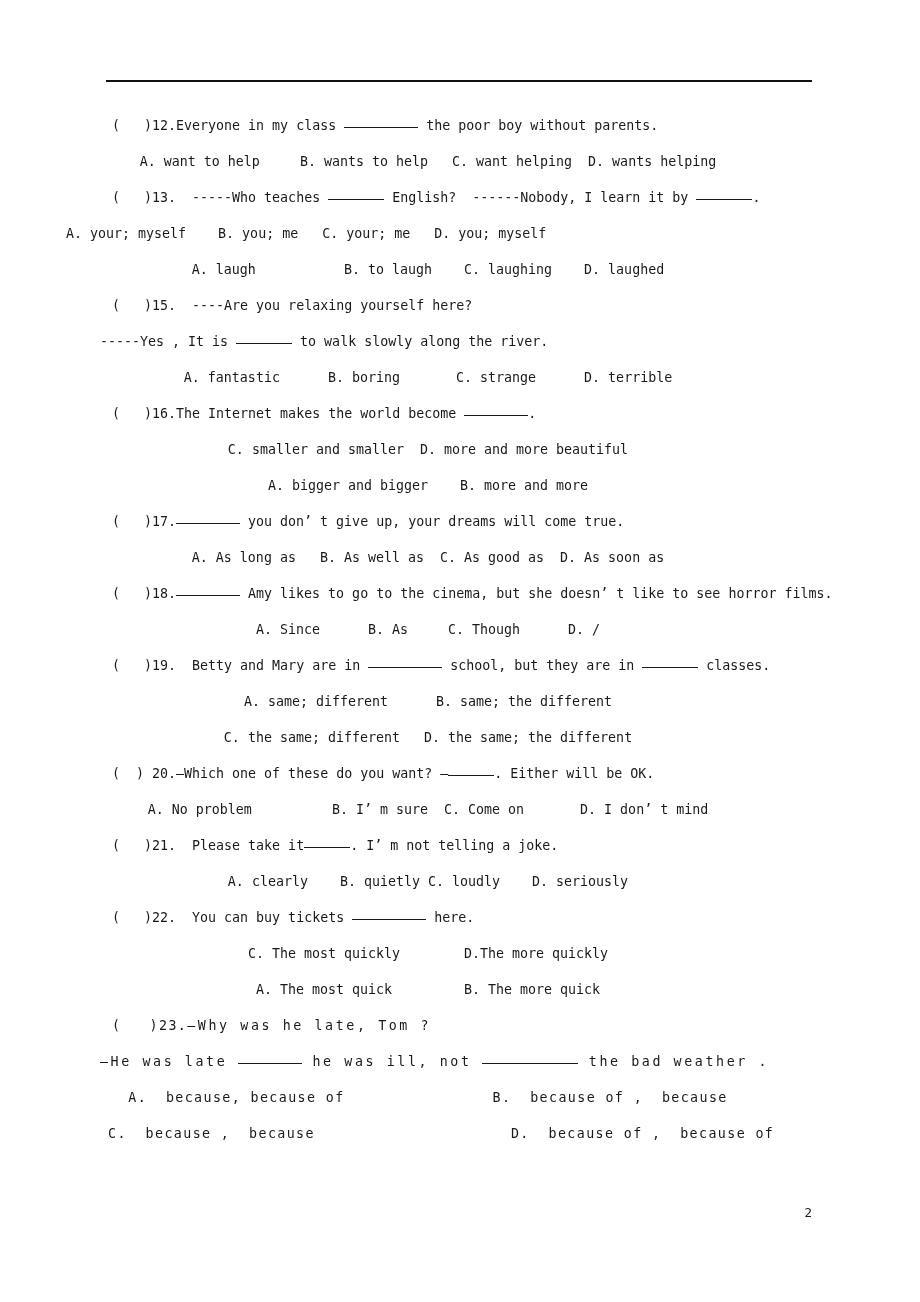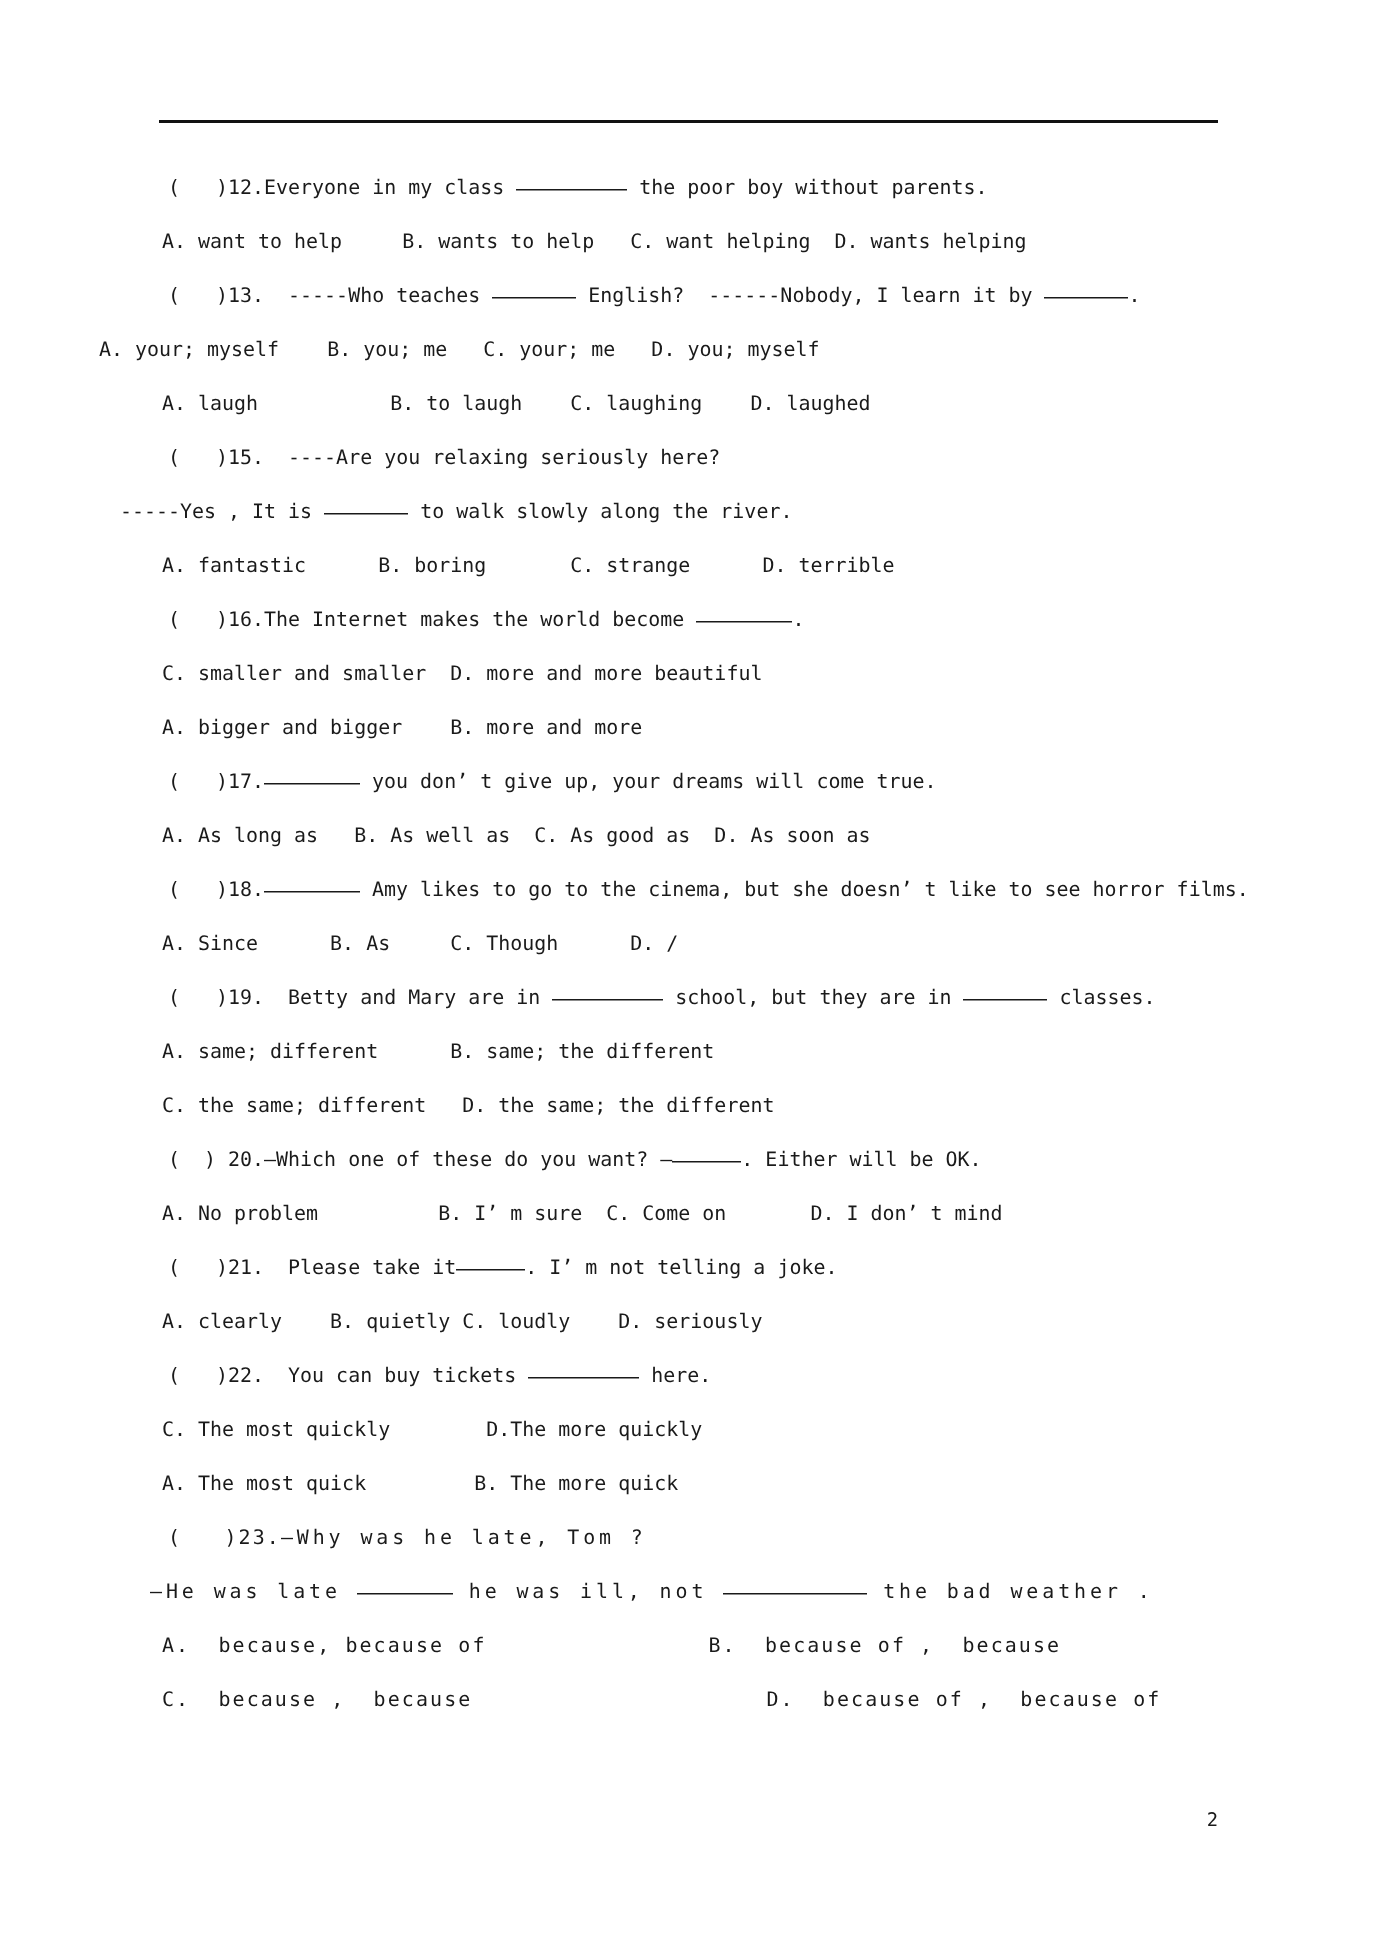--- a/index.html
+++ b/index.html
@@ -43,28 +43,29 @@
     line-height: 36px;
     white-space: pre;
     letter-spacing: 0px;
   }
   
   .stem {
     padding-left: 112px;
   }
   
   .stem-cont {
-    padding-left: 80px;
+    padding-left: 100px;
   }
   .stem-cont2 {
     padding-left: 100px;
   }
   
   .opts {
     padding-left: 108px;
+    text-align: center;
   }
   .opts-wide {
     padding-left: 66px;
   }
   
   .blank {
     display: inline-block;
     border-bottom: 1px solid #1a1a1a;
     vertical-align: 2px;
     height: 11px;
@@ -102,21 +103,21 @@
     <div class="qblock">
       <div class="line stem"><span>(   )13.</span><span>  -----Who teaches </span><span class="blank b-md"></span><span> English?  ------Nobody, I learn it by </span><span class="blank b-md"></span><span>.</span></div>
       <div class="line opts-wide">A. your; myself    B. you; me   C. your; me   D. you; myself</div>
     </div>
 
     <div class="qblock">
       <div class="line opts">A. laugh           B. to laugh    C. laughing    D. laughed</div>
     </div>
 
     <div class="qblock">
-      <div class="line stem"><span>(   )15.</span><span>  ----Are you relaxing seriously here?</span></div>
+      <div class="line stem"><span>(   )15.</span><span>  ----Are you relaxing yourself here?</span></div>
       <div class="line stem-cont"><span>-----Yes , It is </span><span class="blank b-md"></span><span> to walk slowly along the river.</span></div>
       <div class="line opts">A. fantastic      B. boring       C. strange      D. terrible</div>
     </div>
 
     <div class="qblock">
       <div class="line stem"><span>(   )16.</span><span>The Internet makes the world become </span><span class="blank b-lg"></span><span>.</span></div>
       <div class="line opts">C. smaller and smaller  D. more and more beautiful</div>
       <div class="line opts">A. bigger and bigger    B. more and more</div>
     </div>
 

